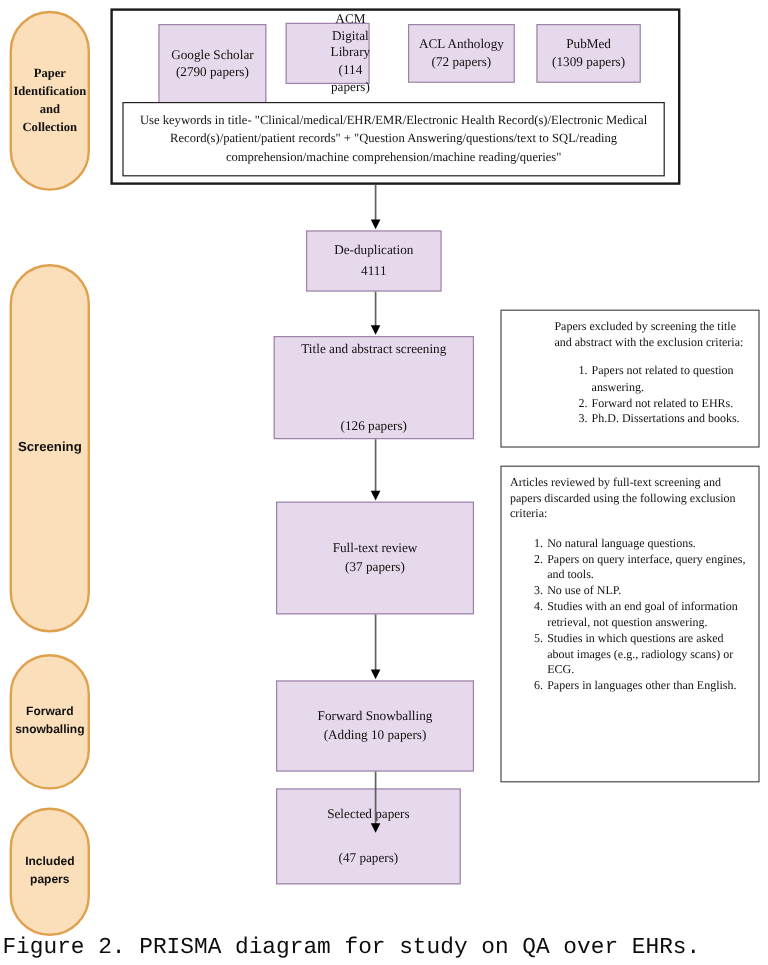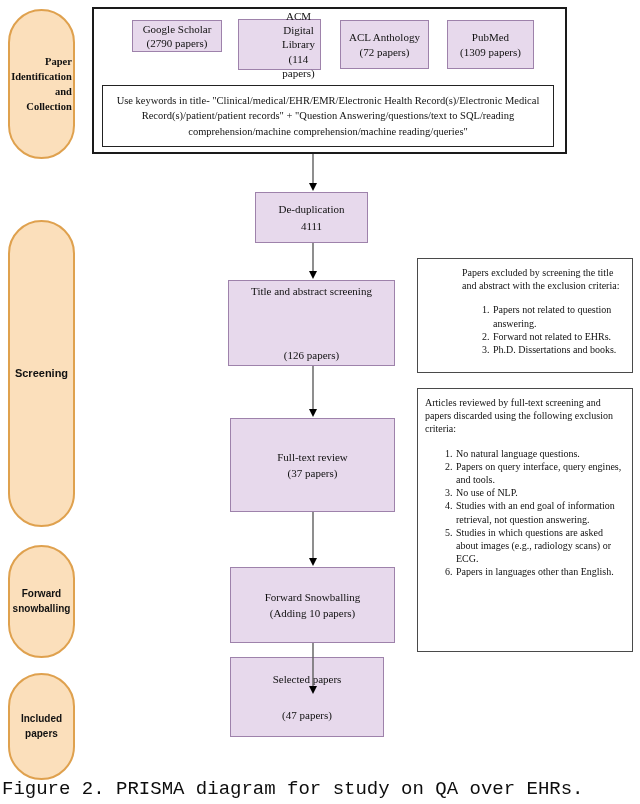--- a/index.html
+++ b/index.html
@@ -23,21 +23,21 @@
     border-radius: 34px;
     display: flex;
     align-items: center;
     justify-content: center;
     text-align: center;
     font-weight: bold;
     font-size: 10px;
     line-height: 1.45;
     padding: 4px;
   }
-  .stage.serif-label { font-family: "Liberation Serif", serif; font-size: 10.5px; text-align: right; }
+  .stage.serif-label { font-family: "Liberation Serif", serif; font-size: 10.5px; }
   .stage.sans-label  { font-family: "Liberation Sans", sans-serif; }
   
   .id-container {
     position: absolute;
     left: 92px; top: 7px;
     width: 475px; height: 147px;
     border: 2px solid #1a1a1a;
     background: #fff;
   }
   .source-box {
@@ -124,25 +124,25 @@
     <span>Screening</span>
   </div>
   <div class="stage sans-label" style="top:545px; height:113px;">
     <span>Forward snowballing</span>
   </div>
   <div class="stage sans-label" style="top:673px; height:107px;">
     <span>Included papers</span>
   </div>
 
   <div class="id-container">
-    <div class="source-box" style="left:38px; top:11px; width:90px; height:32px;">
+    <div class="source-box" style="left:38px; top:11px; width:90px; height:66px;">
       <span><span>Google Scholar</span><br>
       <span>(2790 papers)</span></span>
     </div>
-    <div class="source-box" style="left:144px; top:10px; width:83px; height:51px;padding-left:40px;">
+    <div class="source-box" style="left:144px; top:10px; width:70px; height:51px;padding-left:40px;">
       <span><span>ACM Digital Library</span><br>
       <span>(114 papers)</span></span>
     </div>
     <div class="source-box" style="left:246px; top:11px; width:89px; height:49px;">
       <span><span>ACL Anthology</span><br>
       <span>(72 papers)</span></span>
     </div>
     <div class="source-box" style="left:353px; top:11px; width:87px; height:49px;">
       <span><span>PubMed</span><br>
       <span>(1309 papers)</span></span>

